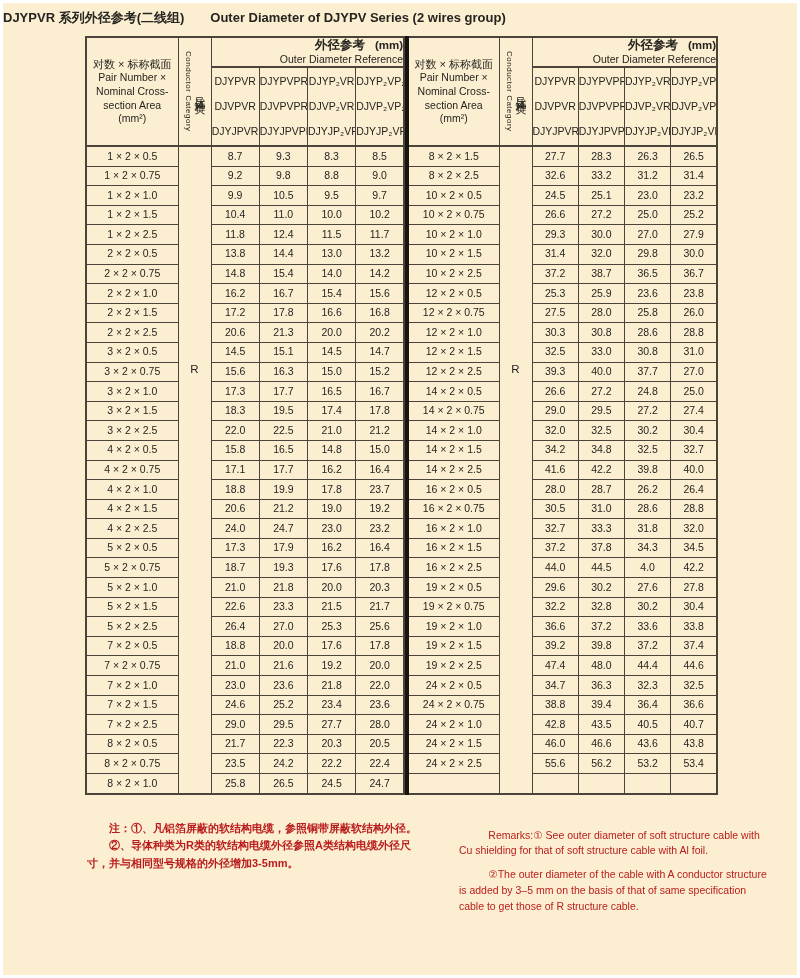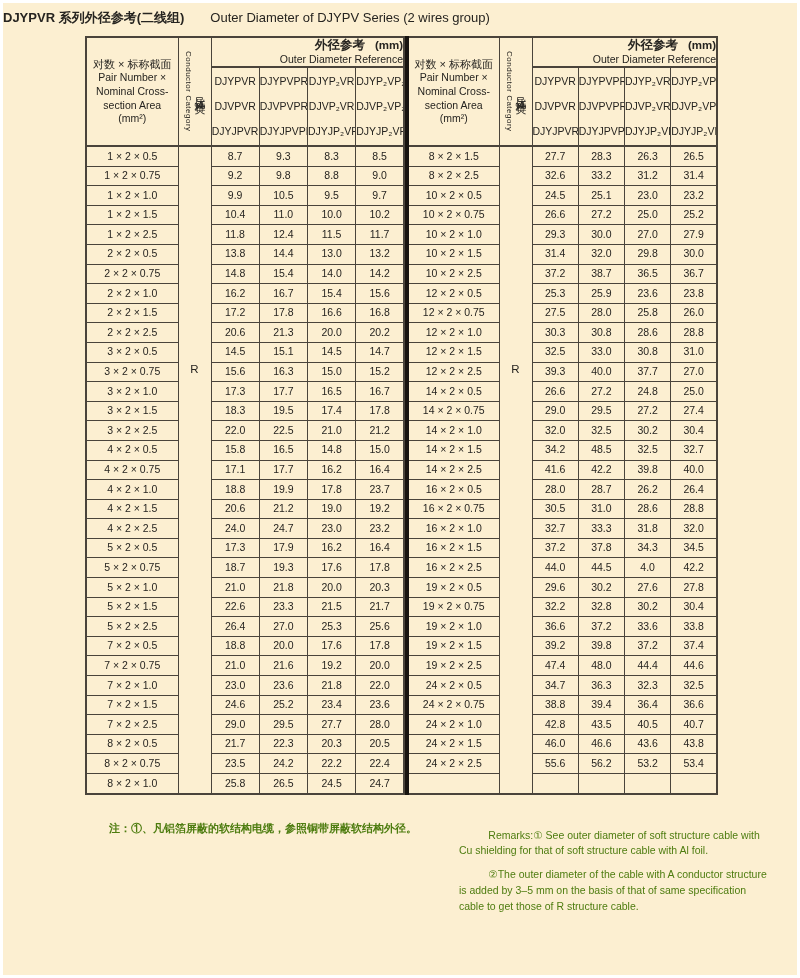--- a/index.html
+++ b/index.html
@@ -10,21 +10,21 @@
     box-sizing:border-box;
     font-family:"Liberation Sans", sans-serif;
     color:#262420;
     position:relative;
     overflow:hidden;
   }
   .title-row{
     display:flex;align-items:baseline;gap:26px;
     padding-top:6px;font-size:13px;font-weight:bold;white-space:nowrap;
   }
-  .title-en{font-weight:400;}
+  .title-en{font-weight:700;}
   .tables{display:flex;margin:9px 0 0 82px;align-items:flex-start;}
   table{border-collapse:collapse;table-layout:fixed;border:2px solid #4A443B;}
   .tbl-left{width:320px;}
   .tbl-right{width:313px;border-left:4px solid #181410;}
   td{
     border:1px solid #4A443B;
     font-size:10.5px;text-align:center;vertical-align:middle;
     padding:0;height:18.6px;line-height:1.1;
     overflow:hidden;white-space:nowrap;
   }
@@ -40,21 +40,21 @@
   .od-head .l1{font-size:12.5px;font-weight:bold;}
   .od-head .l1 .unit{font-weight:bold;margin-left:10px;font-size:11.5px;}
   .od-head .l2{font-size:10.5px;margin-top:1px;}
   .model-cell{height:77px;font-size:10.5px;line-height:2.35;margin-top:40px;}
   td.pair{font-size:10.5px;}
   .cond-body{vertical-align:top;}
   .r-label{margin-top:216px;text-align:center;font-size:11.5px;}
   .notes{
     display:flex;gap:28px;
     margin:25px 16px 0 84px;
-    color:#4d7c0f;
+    color:#b91c1c;
   }
   .notes-zh{width:346px;font-size:11px;line-height:1.6;font-weight:bold;}
   .notes-zh p{margin:0;text-indent:2em;}
   .notes-en{width:340px;font-size:10.5px;line-height:1.5;}
   .notes-en p{margin:8px;text-indent:2.8em;}
 </style>
 </head>
 <body>
 
 <div class="title-row">
@@ -509,21 +509,21 @@
         <tr>
           <td class="pair">14 × 2 × 1.0</td>
           <td>32.0</td>
           <td>32.5</td>
           <td>30.2</td>
           <td>30.4</td>
         </tr>
         <tr>
           <td class="pair">14 × 2 × 1.5</td>
           <td>34.2</td>
-          <td>48.5</td>
+          <td>34.8</td>
           <td>32.5</td>
           <td>32.7</td>
         </tr>
         <tr>
           <td class="pair">14 × 2 × 2.5</td>
           <td>41.6</td>
           <td>42.2</td>
           <td>39.8</td>
           <td>40.0</td>
         </tr>
@@ -639,18 +639,19 @@
           <td></td>
           <td></td>
         </tr>
       </tbody>
     </table>
 </div>
 
 <div class="notes">
   <div class="notes-zh">
     <p>注：①、凡铝箔屏蔽的软结构电缆，参照铜带屏蔽软结构外径。</p>
+    <p>②、导体种类为R类的软结构电缆外径参照A类结构电缆外径尺寸，并与相同型号规格的外径增加3-5mm。</p>
   </div>
   <div class="notes-en">
     <p>Remarks:① See outer diameter of soft structure cable with Cu shielding for that of soft structure cable with Al foil.</p>
     <p>②The outer diameter of the cable with A conductor structure is added by 3–5 mm on the basis of that of same specification cable to get those of R structure cable.</p>
   </div>
 </div>
 
 </body></html>

